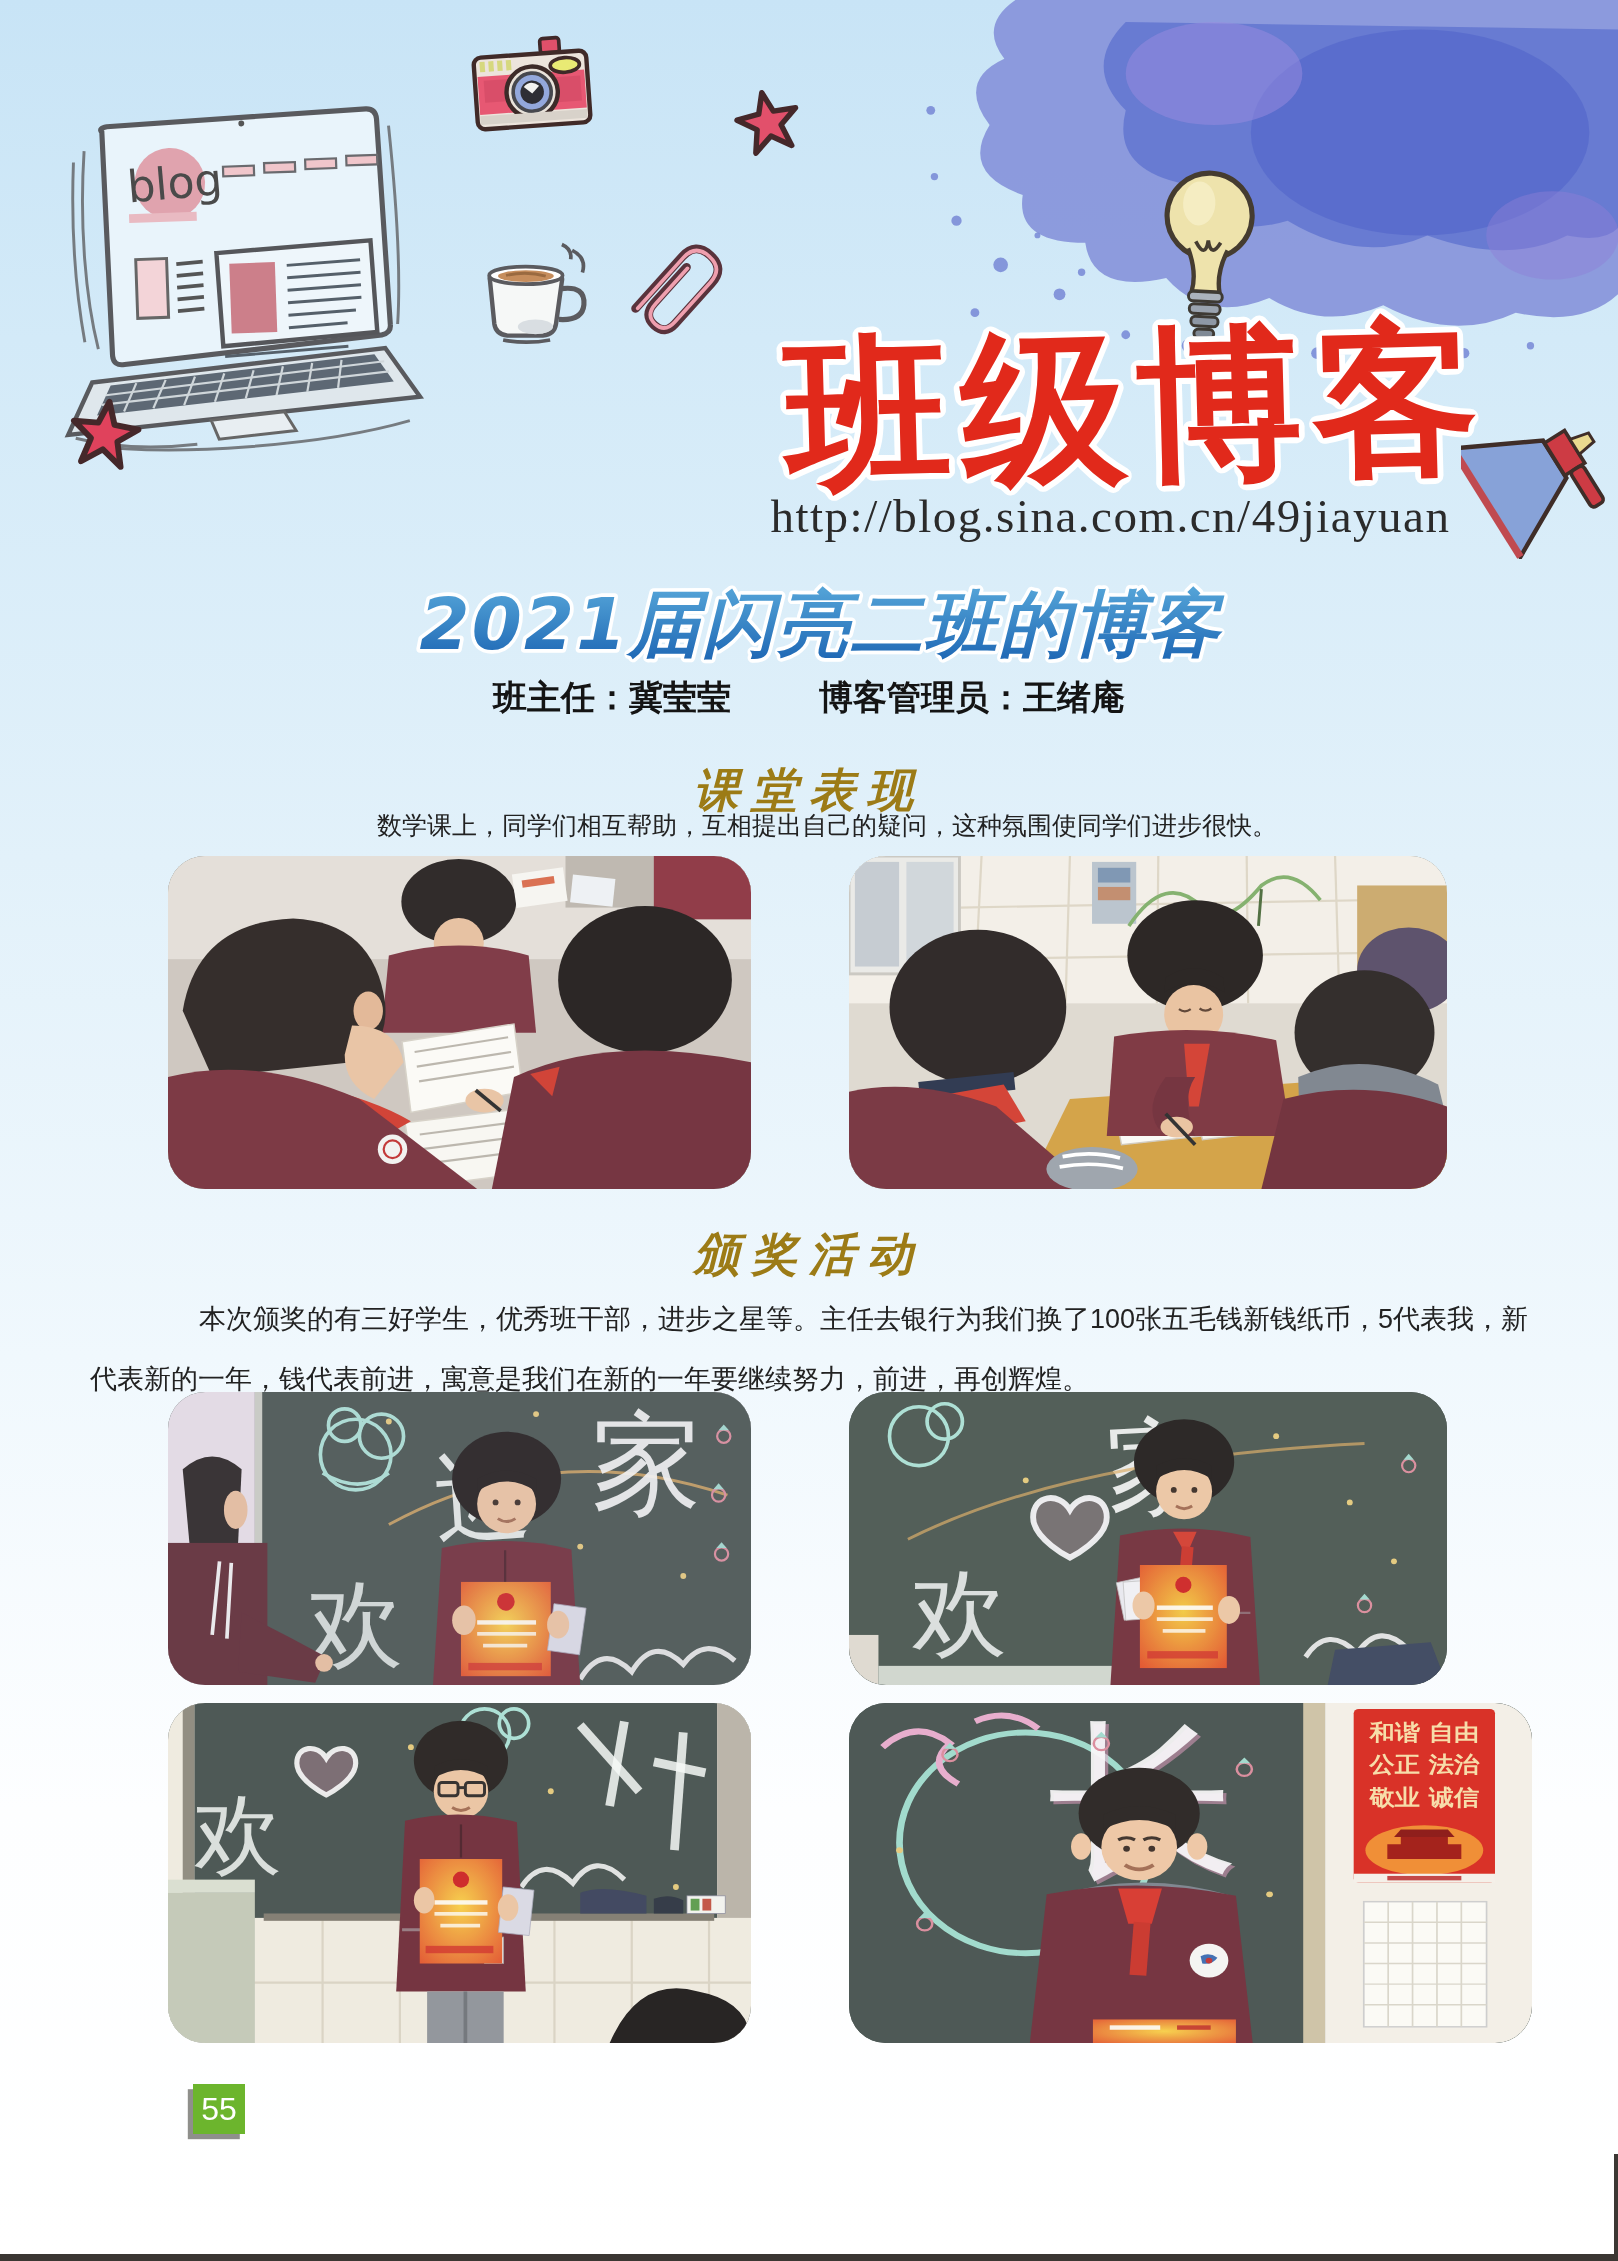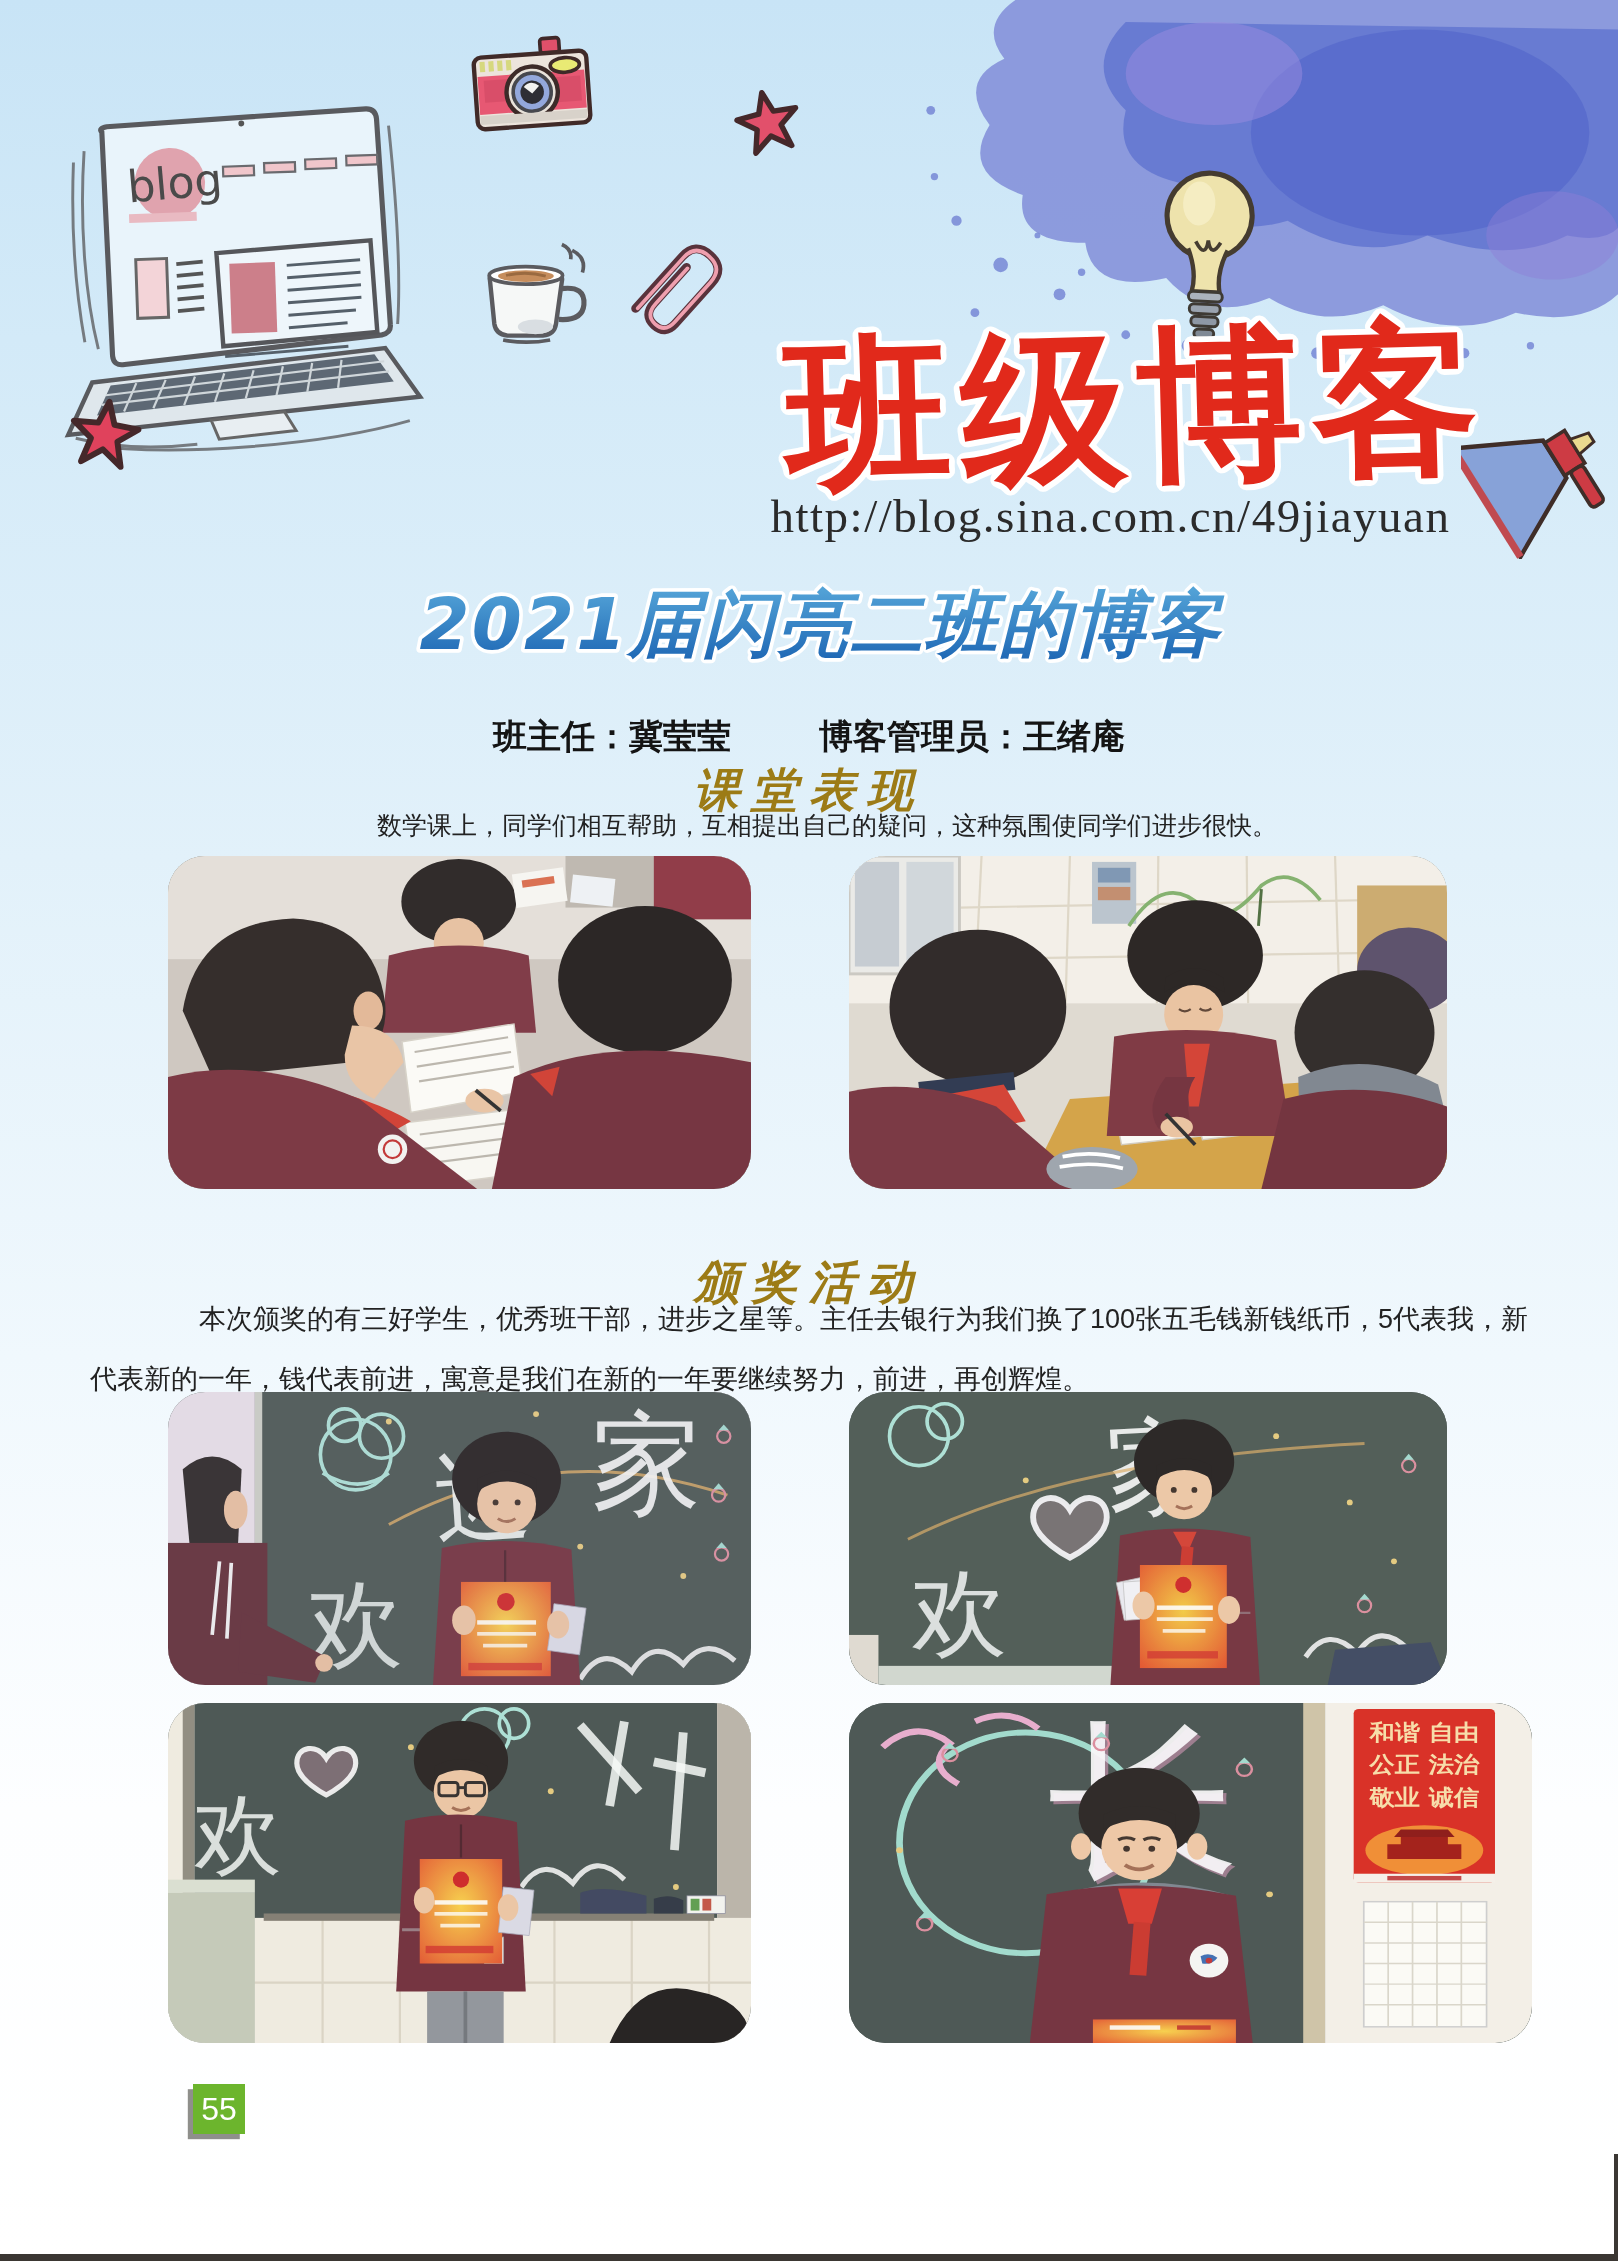--- a/index.html
+++ b/index.html
@@ -206,21 +206,21 @@
       <defs>
         <linearGradient id="blueg" x1="0" y1="0" x2="0" y2="1">
           <stop offset="0" stop-color="#58a8da"></stop>
             <stop offset="1" stop-color="#1a63b2"></stop>
         </linearGradient>
       </defs>
       <text x="615" y="116" text-anchor="middle" font-size="98" font-weight="bold" font-style="italic" letter-spacing="3" font-family="DejaVu Sans, sans-serif" fill="url(#blueg)" stroke="#ffffff" stroke-width="10" paint-order="stroke" stroke-linejoin="round">2021届闪亮二班的博客</text>
     </svg>
   </div>
 
-  <div class="abs admin" style="left:0;top:714px;">
+  <div class="abs admin" style="left:0;top:675px;">
     <span>班主任：冀莹莹</span>
     <span>博客管理员：王绪庵</span>
   </div>
 
   <div class="abs goldhead" style="top:760px;">课堂表现</div>
   <div class="abs para" style="left:197px;top:805px;width:1207px;text-indent:53px;">数学课上，同学们相互帮助，互相提出自己的疑问，这种氛围使同学们进步很快。</div>
 
   <div class="photo" style="left:168px;top:856px;width:583px;height:333px;">
     <svg viewBox="0 0 792 452" preserveAspectRatio="none">
       <rect width="792" height="452" fill="#cdc6be"></rect>
@@ -325,21 +325,21 @@
       </g>
       <g>
         <ellipse cx="700" cy="240" rx="95" ry="85" fill="#2a2422"></ellipse>
         <path d="M610,300 Q700,260 800,310 L812,360 L612,372 Z" fill="#7b828c"></path>
         <path d="M590,330 Q700,300 812,340 L812,452 L560,452 Z" fill="#6d2b36"></path>
       </g>
       <rect width="812" height="452" fill="#ffffff" opacity="0.05"></rect>
     </svg>
   </div>
 
-  <div class="abs goldhead" style="top:1252px;">颁奖活动</div>
+  <div class="abs goldhead" style="top:1224px;">颁奖活动</div>
   <div class="abs para2" style="left:90px;top:1289px;width:1446px;">本次颁奖的有三好学生，优秀班干部，进步之星等。主任去银行为我们换了100张五毛钱新钱纸币，5代表我，新代表新的一年，钱代表前进，寓意是我们在新的一年要继续努力，前进，再创辉煌。</div>
 
   <div class="photo" style="left:168px;top:1392px;width:583px;height:293px;">
     <svg viewBox="0 0 792 398" preserveAspectRatio="none">
       <defs>
         <radialGradient id="certB1" cx="0.5" cy="0.45" r="0.8">
           <stop offset="0" stop-color="#f7d34a"></stop>
             <stop offset="1" stop-color="#e04326"></stop>
         </radialGradient>
       </defs>

